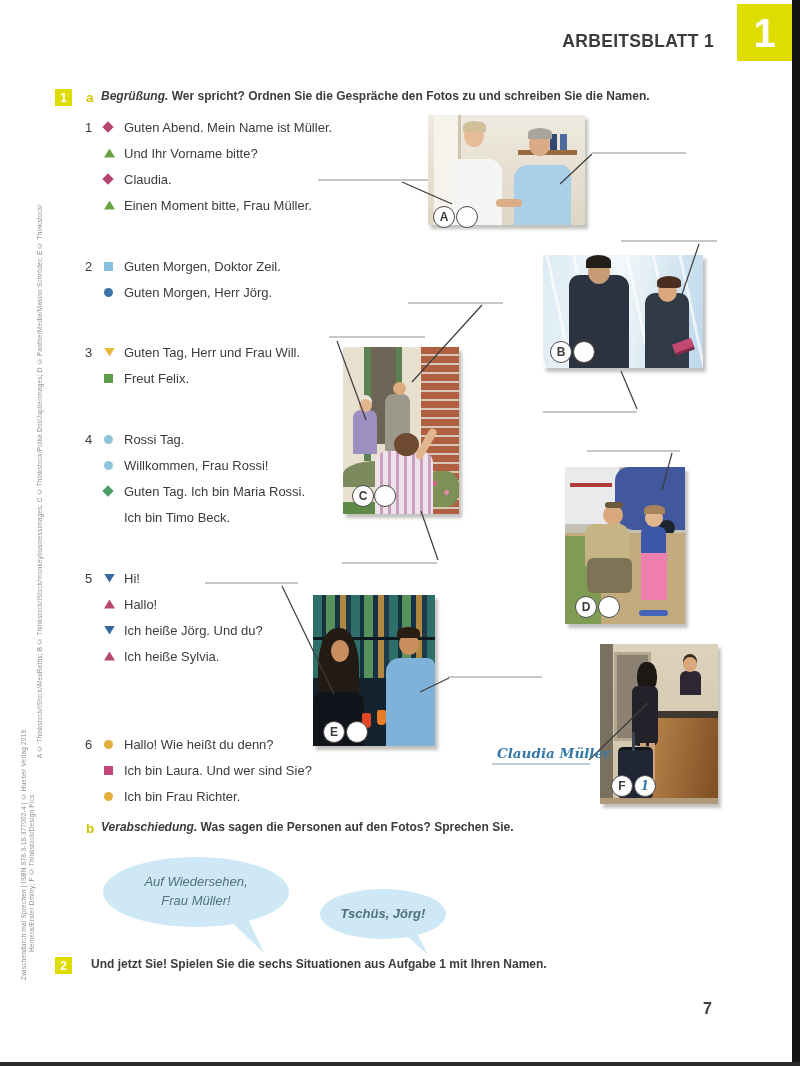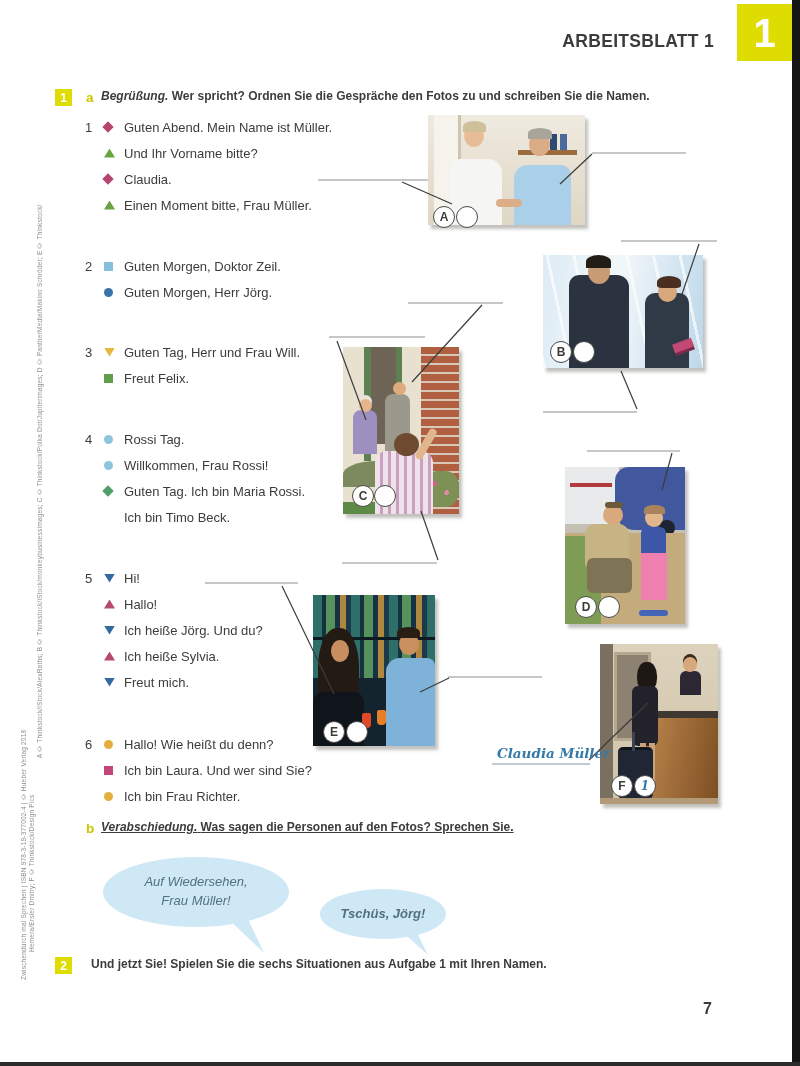--- a/index.html
+++ b/index.html
@@ -185,27 +185,20 @@
         <span class="bullet sh-triangle-down" style="--bc: #33699e;"></span>
       </span>
       <span>Ich heiße Jörg. Und du?</span>
     </div>
   <div class="dline">
       <span class="dnum"></span>
       <span class="bcell">
         <span class="bullet sh-triangle-up" style="--bc: #b84a6b;"></span>
       </span>
       <span>Ich heiße Sylvia.</span>
-    </div>
-  <div class="dline">
-      <span class="dnum"></span>
-      <span class="bcell">
-        <span class="bullet sh-triangle-down" style="--bc: #33699e;"></span>
-      </span>
-      <span>Freut mich.</span>
     </div>
 </div>
 
 <div class="dlg" style="top:731px;">
   <div class="dline">
       <span class="dnum">6</span>
       <span class="bcell">
         <span class="bullet sh-circle" style="--bc: #e3ae3d;"></span>
       </span>
       <span>Hallo! Wie heißt du denn?</span>
@@ -364,21 +357,21 @@
 <div class="pc" style="left:575px;top:596px;">D</div>
 <div class="pc pc-ans" style="left:598px;top:596px;"></div>
 <div class="pc" style="left:323px;top:721px;">E</div>
 <div class="pc pc-ans" style="left:346px;top:721px;"></div>
 <div class="pc" style="left:611px;top:775px;">F</div>
 <div class="pc pc-ans" style="left:634px;top:775px;">1</div>
 
 <div class="handw" style="left:497px;top:745px;">Claudia Müller</div>
 
 <div class="tletter" style="left:86px;top:821px;">b</div>
-<div class="thead" style="left:101px;top:820px;text-decoration:underline;">
+<div class="thead" style="left:101px;top:820px;">
   <span class="it">Verabschiedung.</span>
   <span>Was sagen die Personen auf den Fotos? Sprechen Sie.</span>
 </div>
 
 <div class="tail" style="left:222px;top:913px;width:42px;height:40px;"></div>
 <div class="bubble" style="left:103px;top:857px;width:186px;height:70px;">
   <div>Auf Wiedersehen,</div>
   <div>Frau Müller!</div>
 </div>
 <div class="tail" style="left:398px;top:928px;width:30px;height:27px;"></div>

